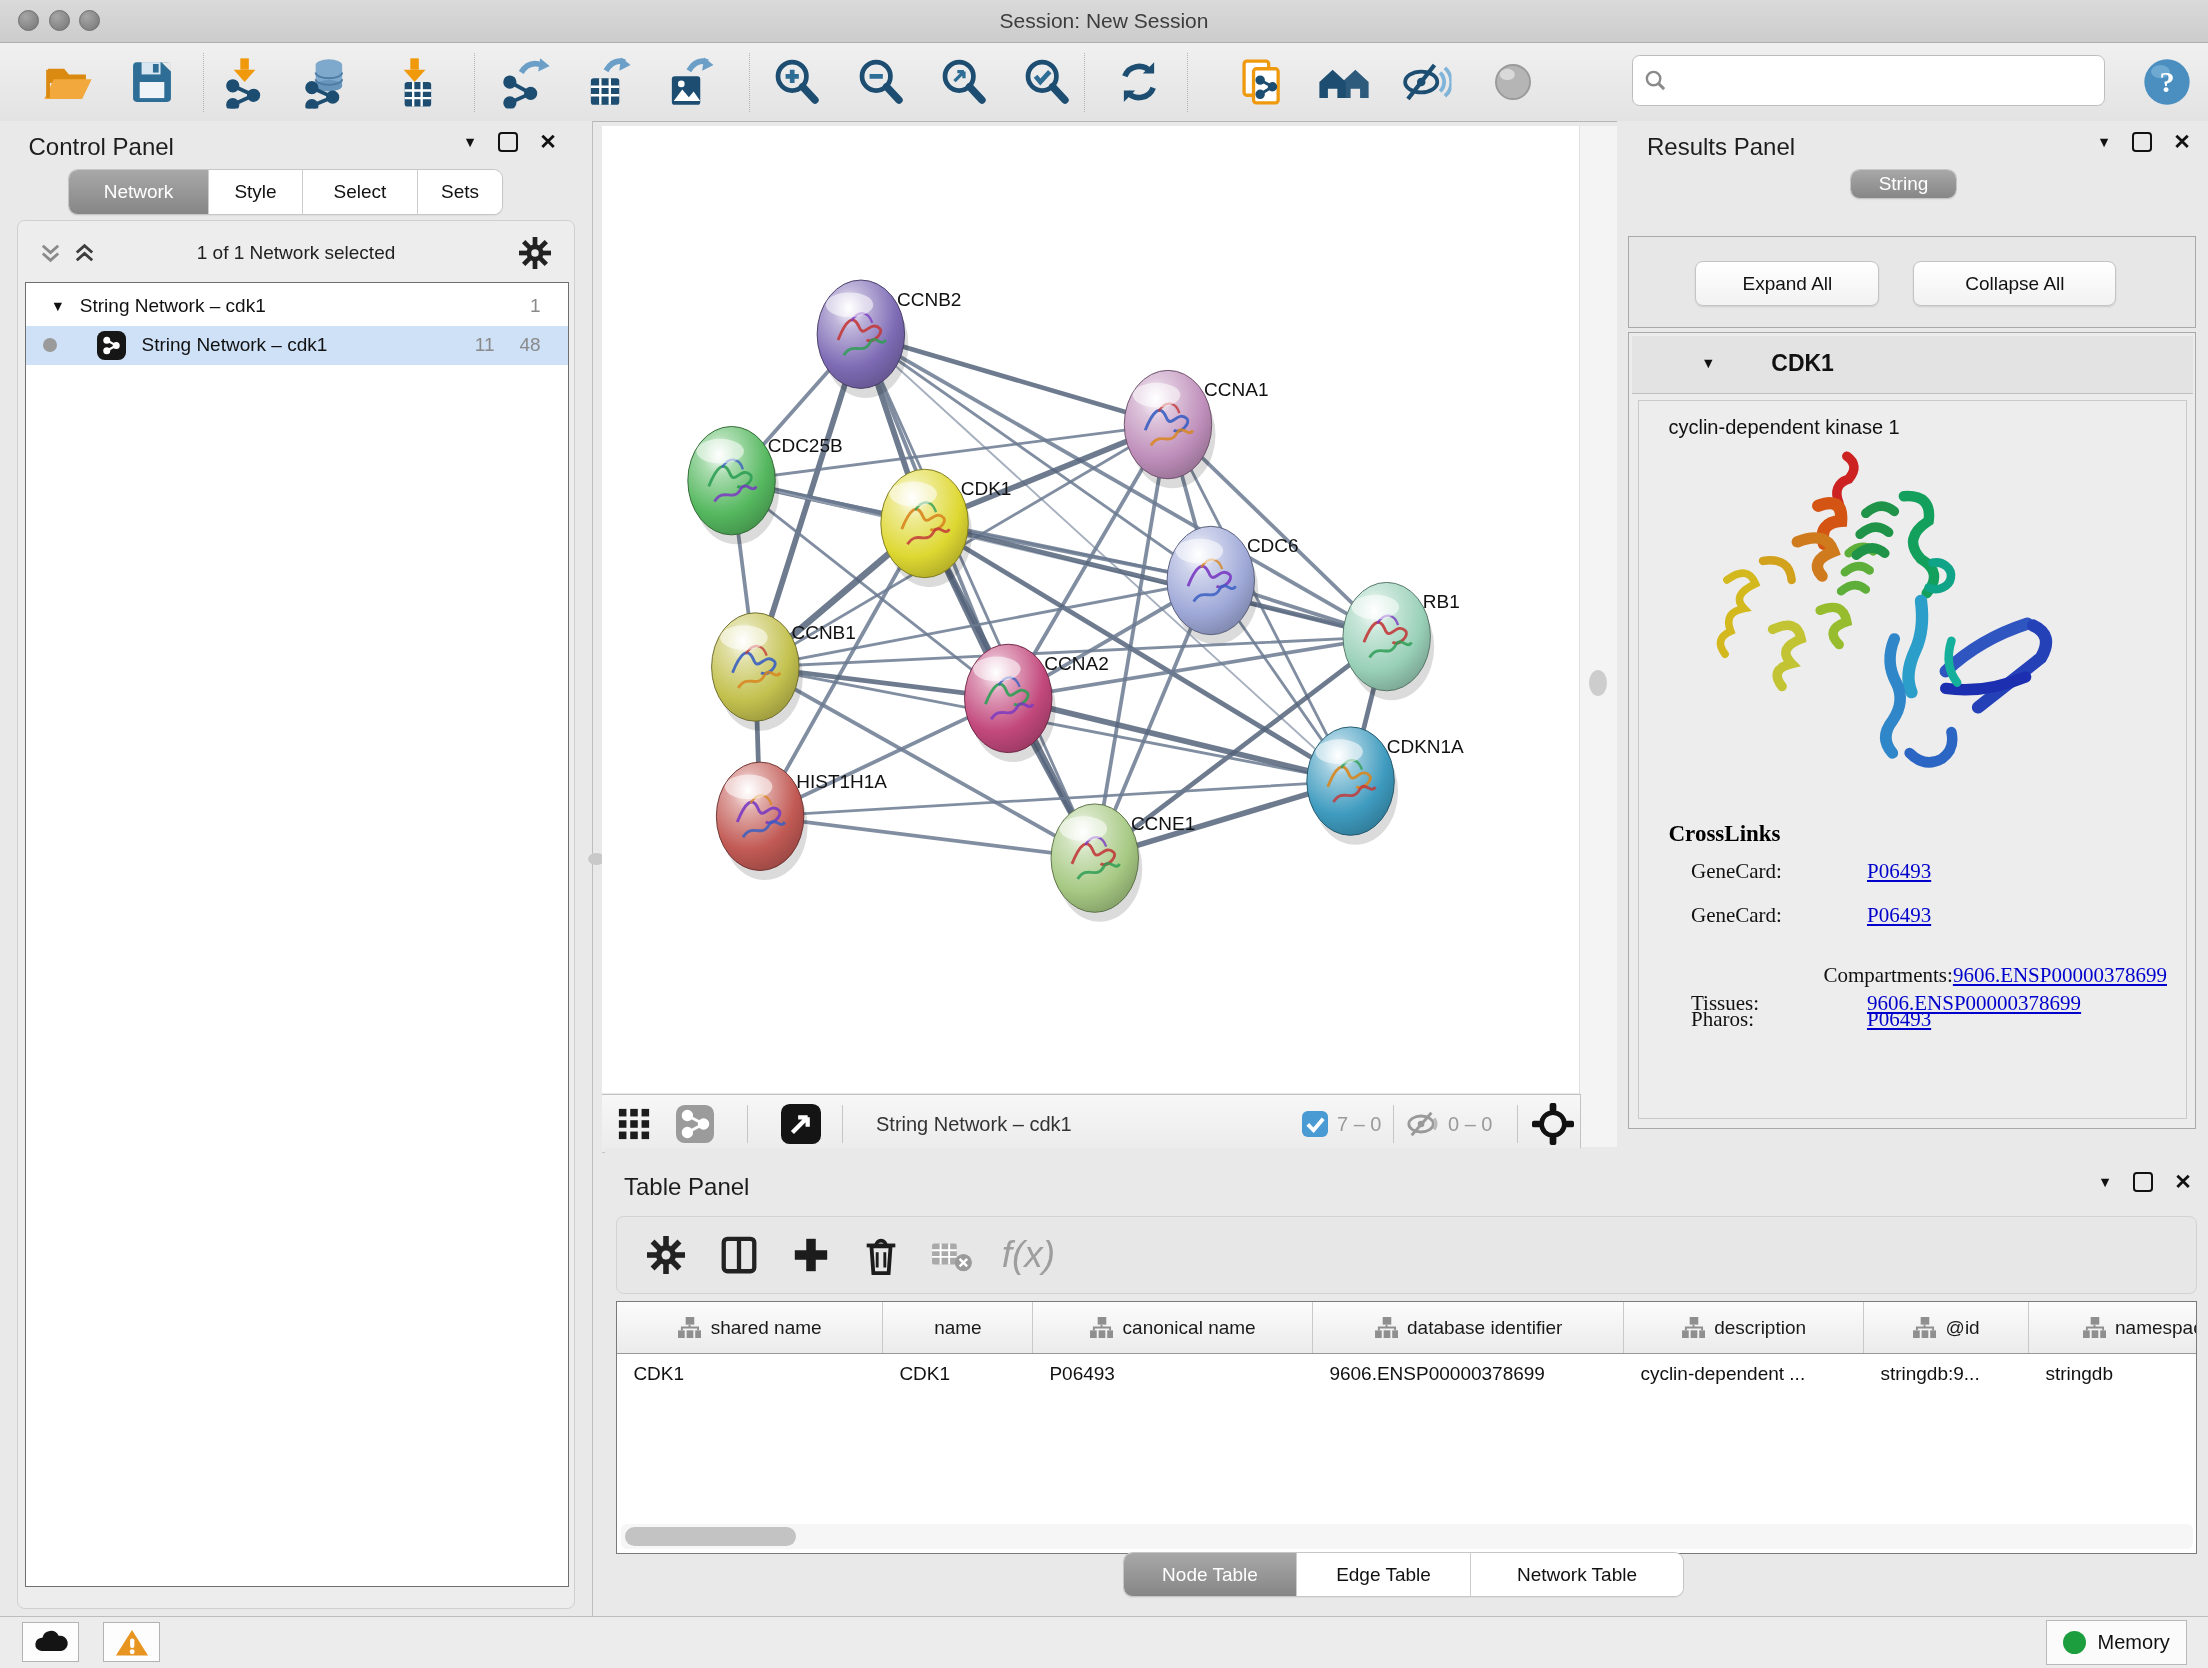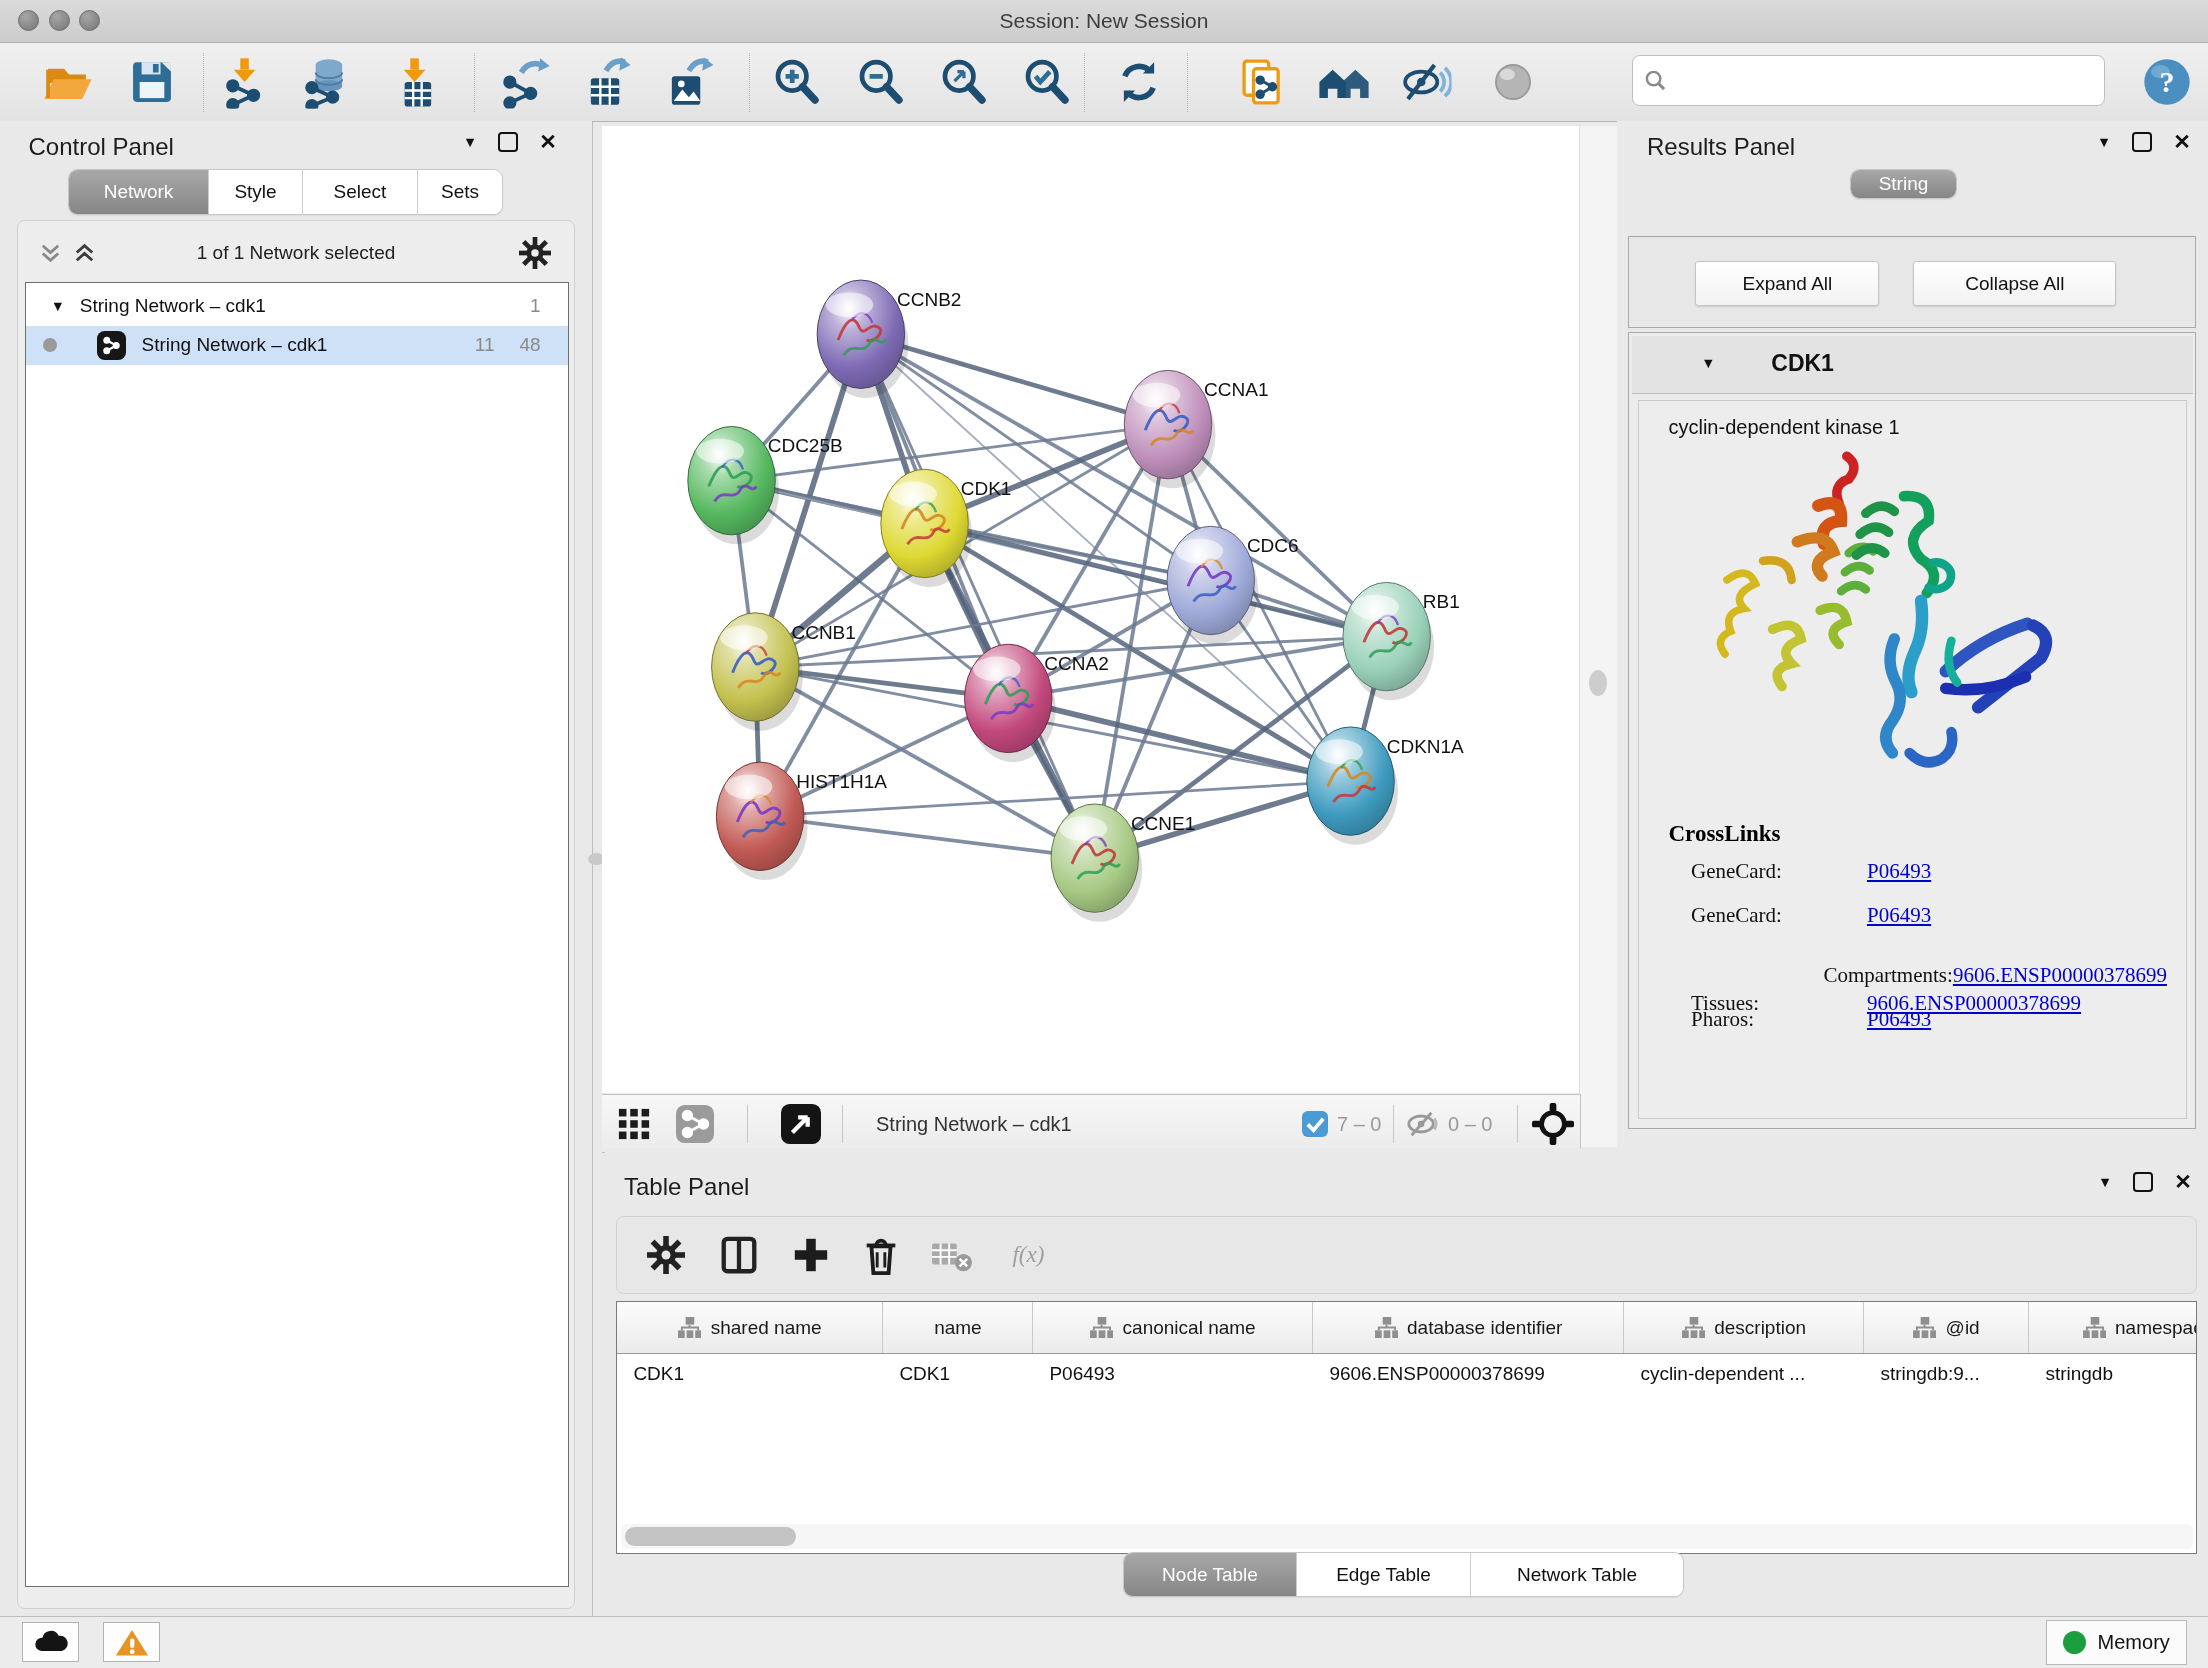--- a/index.html
+++ b/index.html
@@ -55,39 +55,39 @@
   .nb{position:absolute;top:50%;transform:translateY(-50%);}
   .nbsep{position:absolute;top:9.5px;height:38px;border-left:1px solid #c6c6c6;}
   .nb-title{font-size:20px;color:#333;}
   .nb-badge{font-size:20px;color:#9a9a9a;}
   .split-dot{position:absolute;width:17px;height:12.4px;border-radius:50%;background:#c9c9c9;}
   
   .results-panel{position:absolute;left:1617px;top:121px;width:592px;height:1027px;background:#e9e9e9;}
   .rp-box1{position:absolute;left:11.4px;top:115px;width:568px;height:92px;background:#e7e7e7;
     border:1px solid #a9a9a9;box-sizing:border-box;}
   .btn{position:absolute;height:45px;background:linear-gradient(#ffffff,#f2f2f2);border:1px solid #c4c4c4;
-    border-radius:3px;font-size:19px;color:#111;display:flex;align-items:center;justify-content:center;
+    border-radius:8px;font-size:19px;color:#111;display:flex;align-items:center;justify-content:center;
     box-sizing:border-box;cursor:pointer;box-shadow:0 1px 1.9px rgba(0,0,0,.12);}
   .rp-box2{position:absolute;left:11.4px;top:211px;width:568px;height:797px;background:#ececec;
     border:1px solid #a9a9a9;box-sizing:border-box;}
   .rp-sec-head{position:absolute;left:2.9px;top:2.9px;right:2.9px;height:57px;background:#e3e3e3;
     border-bottom:1px solid #bdbdbd;}
   .rp-sec-title{position:absolute;left:139px;top:14.3px;font-size:23px;font-weight:bold;color:#111;}
   .rp-content{position:absolute;left:8.6px;top:67px;right:8.6px;bottom:8.6px;background:#ededed;border:1px solid #c9c9c9;}
   .rp-desc{position:absolute;left:29.5px;top:15px;font-size:20px;color:#111;}
   .xl-title{position:absolute;left:29.5px;top:420px;font-family:"Liberation Serif",serif;font-size:23px;font-weight:bold;color:#000;}
   .xl-row{position:absolute;left:52px;width:476px;height:44px;font-family:"Liberation Serif",serif;font-size:21px;}
   .xl-label{display:inline-block;width:176px;color:#111;}
   .xl-link{color:#0000cc;text-decoration:underline;cursor:pointer;}
   
   .table-panel{position:absolute;left:605px;top:1148px;width:1604px;height:468px;background:#e9e9e9;}
   .tp-toolbar{position:absolute;left:11.4px;top:68px;width:1581px;height:78px;background:#e7e7e7;
     border:1px solid #d2d2d2;border-radius:7.6px;box-sizing:border-box;}
   .tpi{position:absolute;top:50%;transform:translate(-50%,-50%);cursor:pointer;}
-  .fx{font-family:Liberation Serif, serif;font-style:italic;font-size:23px;color:#9e9e9e;}
+  .fx{font-family:Liberation Sans, sans-serif;font-style:italic;font-size:37px;color:#9e9e9e;}
   .table-box{position:absolute;left:11.4px;top:153px;width:1581px;height:253px;background:#fff;
     border:1.9px solid #7a7a7a;box-sizing:border-box;overflow:hidden;}
   .thead{display:flex;height:51px;background:linear-gradient(#fcfcfc,#ebebeb);border-bottom:1px solid #989898;}
   .th{display:flex;align-items:center;justify-content:center;gap:9.5px;font-size:19px;color:#1a1a1a;
     border-right:1px solid #c9c9c9;box-sizing:border-box;flex:none;cursor:pointer;}
   .trow{display:flex;height:40px;}
   .td{display:flex;align-items:center;padding-left:16px;font-size:19px;color:#111;box-sizing:border-box;flex:none;
     white-space:nowrap;overflow:hidden;}
   .hscroll{position:absolute;left:3.8px;right:3.8px;bottom:3.8px;height:25px;background:#f6f6f6;border-radius:5.7px;}
   .hthumb{position:absolute;left:3.8px;top:2.9px;width:171px;height:19px;border-radius:9.5px;background:#c3c3c3;cursor:pointer;}

